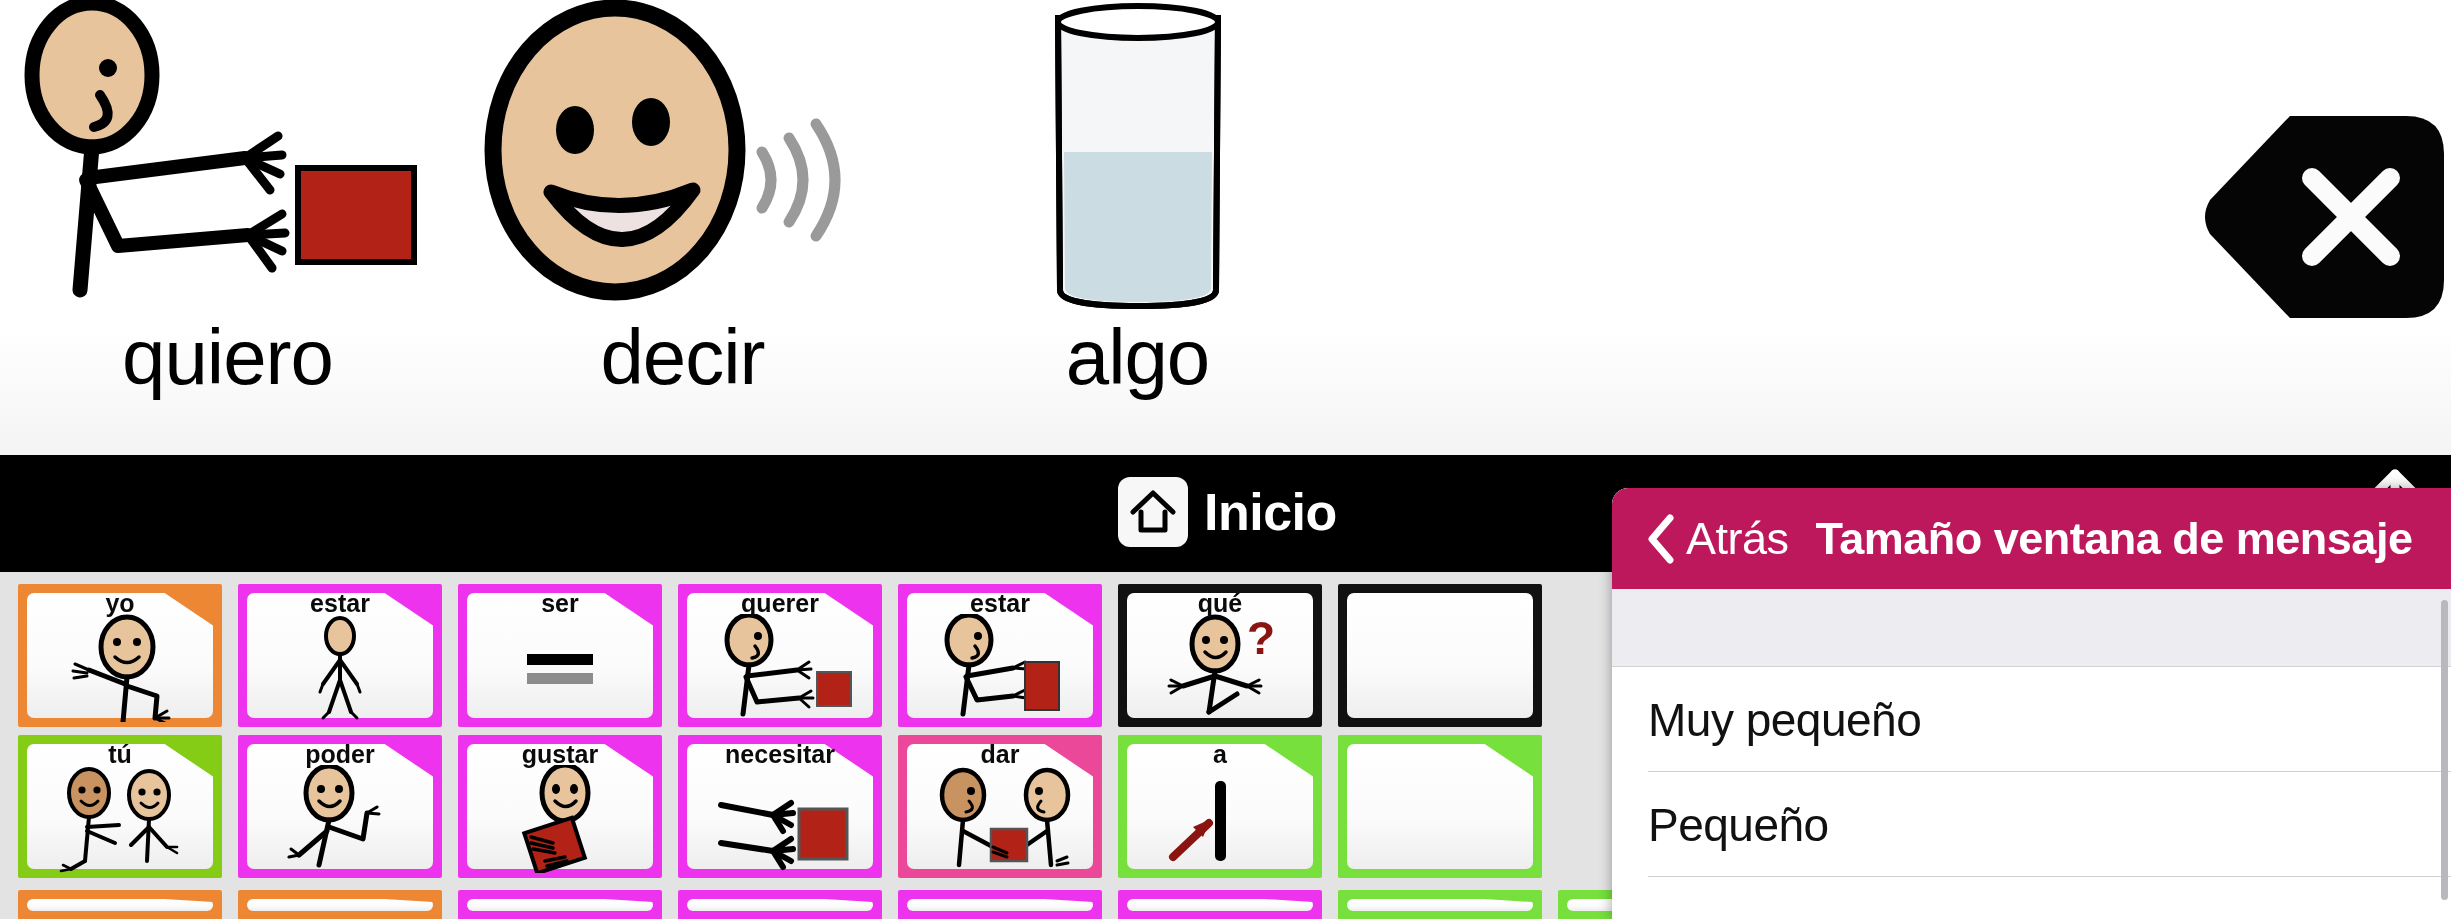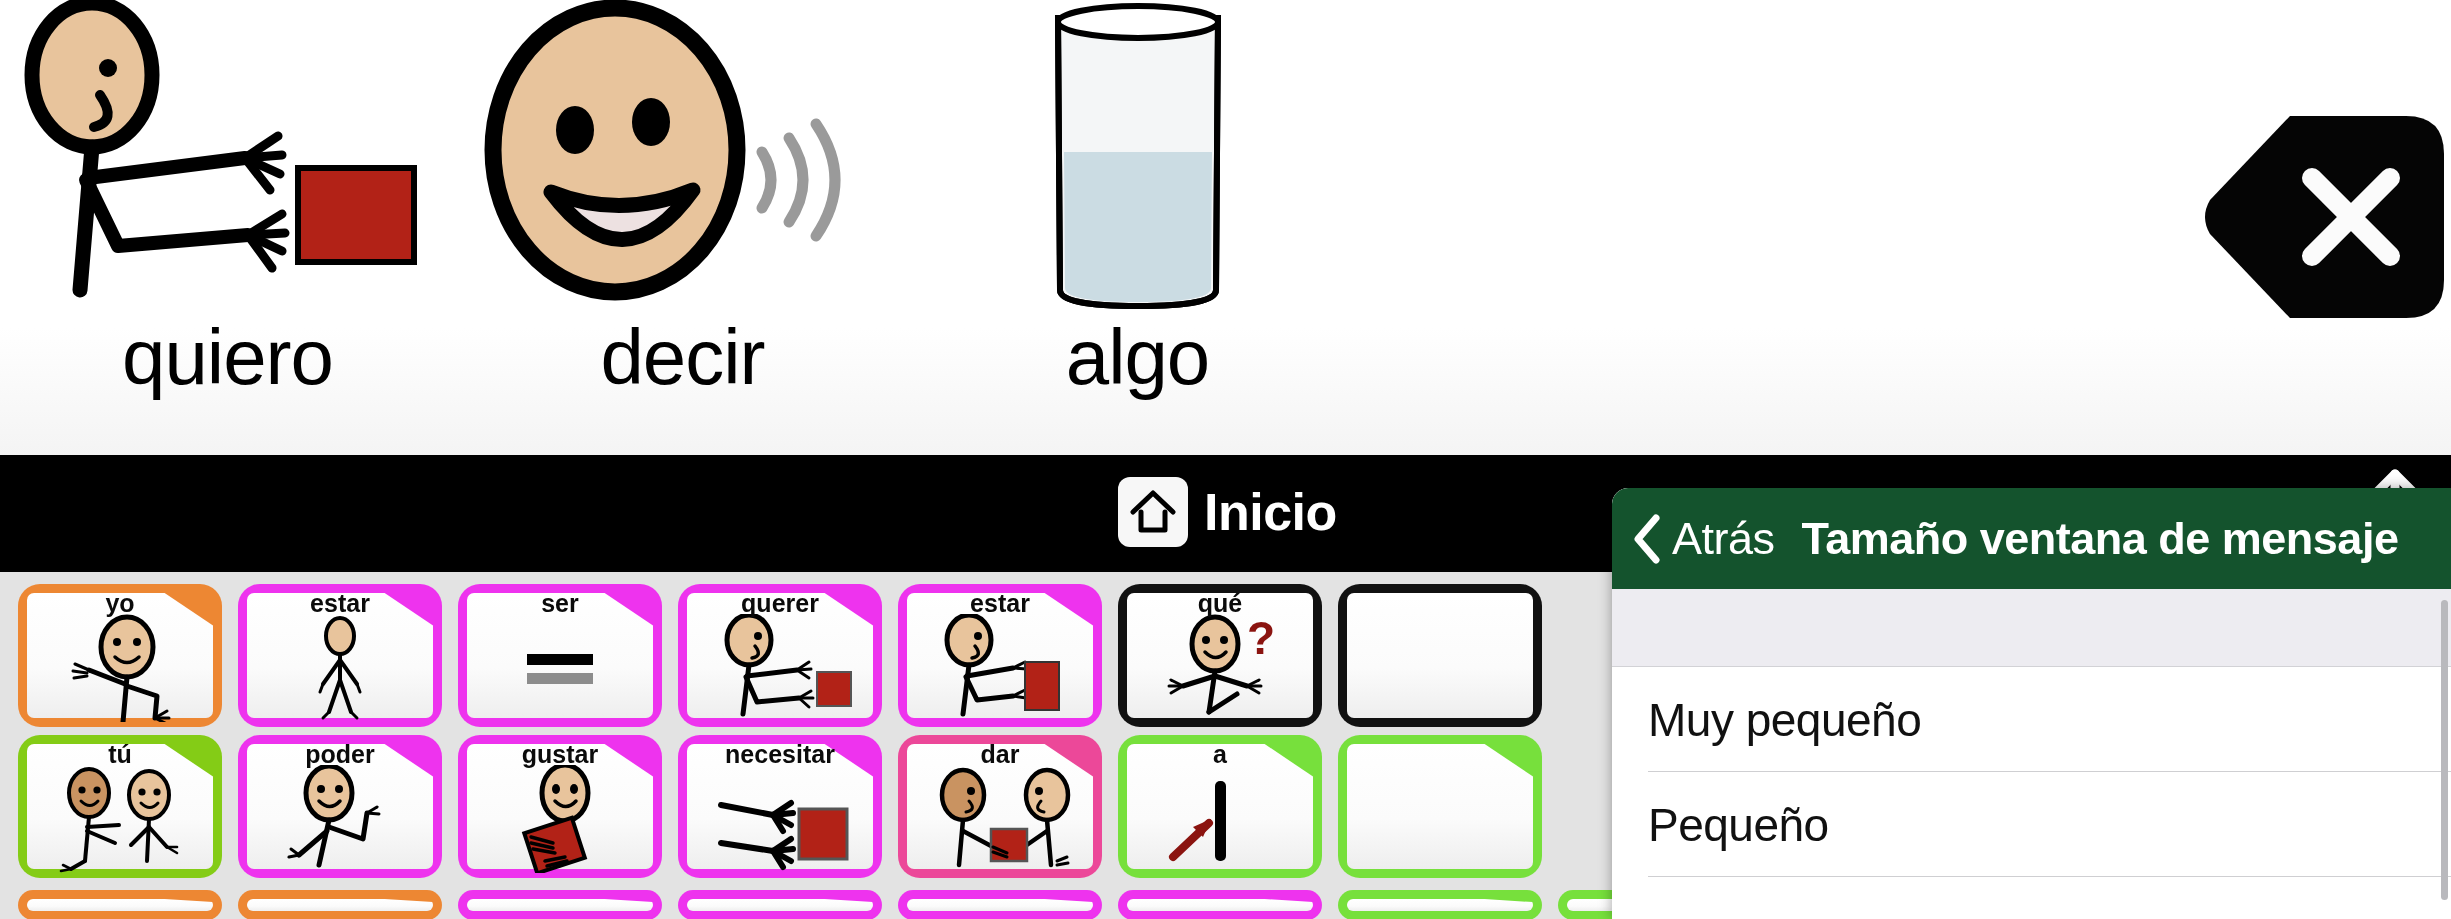--- a/index.html
+++ b/index.html
@@ -68,21 +68,21 @@
     overflow:hidden;
   }
   .grid-row{
     display:flex;height:155px;padding:0 18px;gap:16px;box-sizing:border-box;
   }
   .grid-row.r1{padding-top:12px;}
   .grid-row.r2{padding-top:8px;}
   .grid-row.r3{padding-top:8px;height:40px;}
   .cell{
     flex:0 0 auto;width:204px;height:143px;
-    border-radius:22px;
+    border-radius:2px;
     position:relative;
     box-sizing:border-box;
     cursor:pointer;
     background:#ffffff;
   }
   .cell .inner{
     position:absolute;left:9px;top:9px;right:9px;bottom:9px;
     background:linear-gradient(to bottom,#ffffff 0%,#fbfbfb 60%,#eeeeee 100%);
     border-radius:7px;
     overflow:hidden;
@@ -103,24 +103,24 @@
   .cell.r3peek{height:30px;}
   
   #popover{
     position:absolute;left:1612px;top:488px;width:839px;height:431px;
     background:#ffffff;
     border-top-left-radius:16px;
     box-shadow:0 0 14px rgba(0,0,0,.35);
     overflow:hidden;
   }
   #popover-header{
-    height:101px;background:#14532d;
+    height:101px;background:#be185d;
     display:flex;align-items:center;
     border-top-left-radius:16px;
-    padding-left:20px;box-sizing:border-box;
+    padding-left:34px;box-sizing:border-box;
   }
   #back-button{
     display:flex;align-items:center;gap:10px;cursor:pointer;
   }
   #back-chevron{display:block;}
   #back-label{
     color:#ffffff;font-size:45px;font-weight:400;
     font-family:"Liberation Sans", sans-serif;letter-spacing:-.5px;
   }
   #popover-title{

